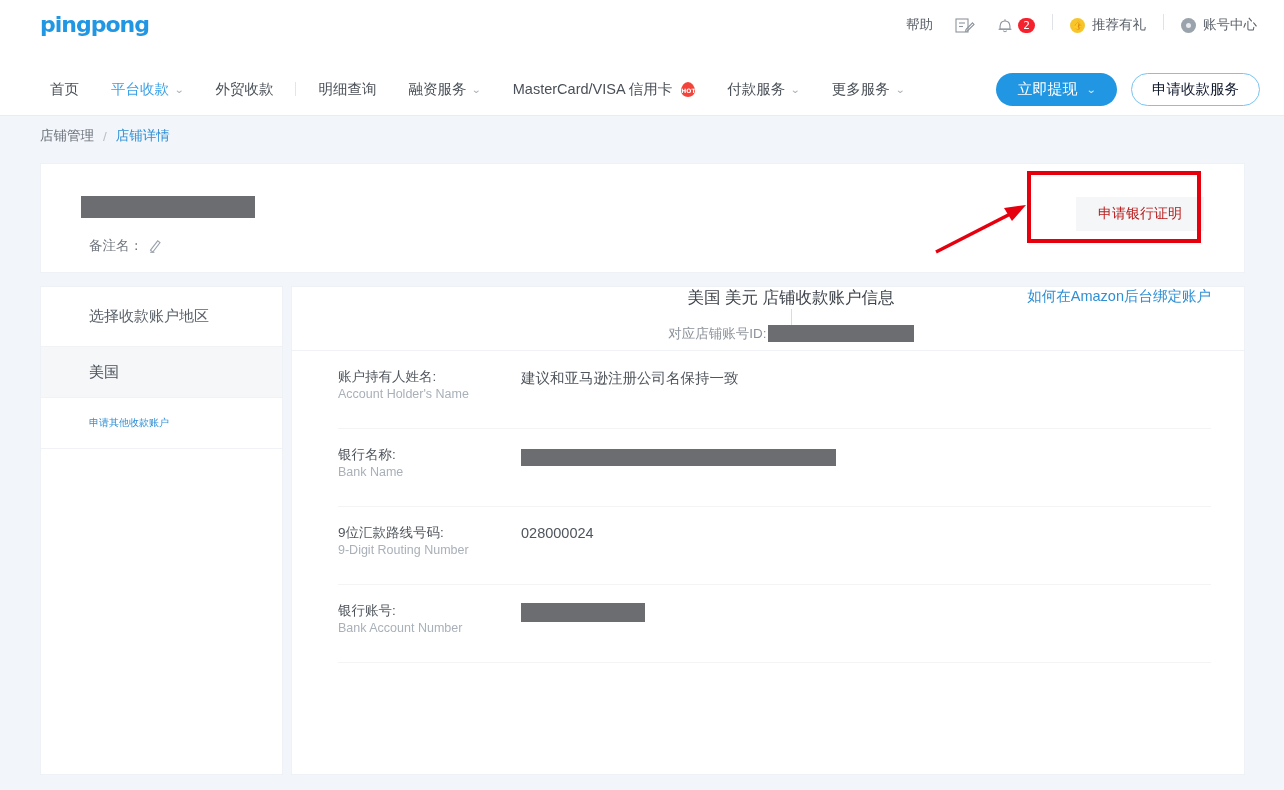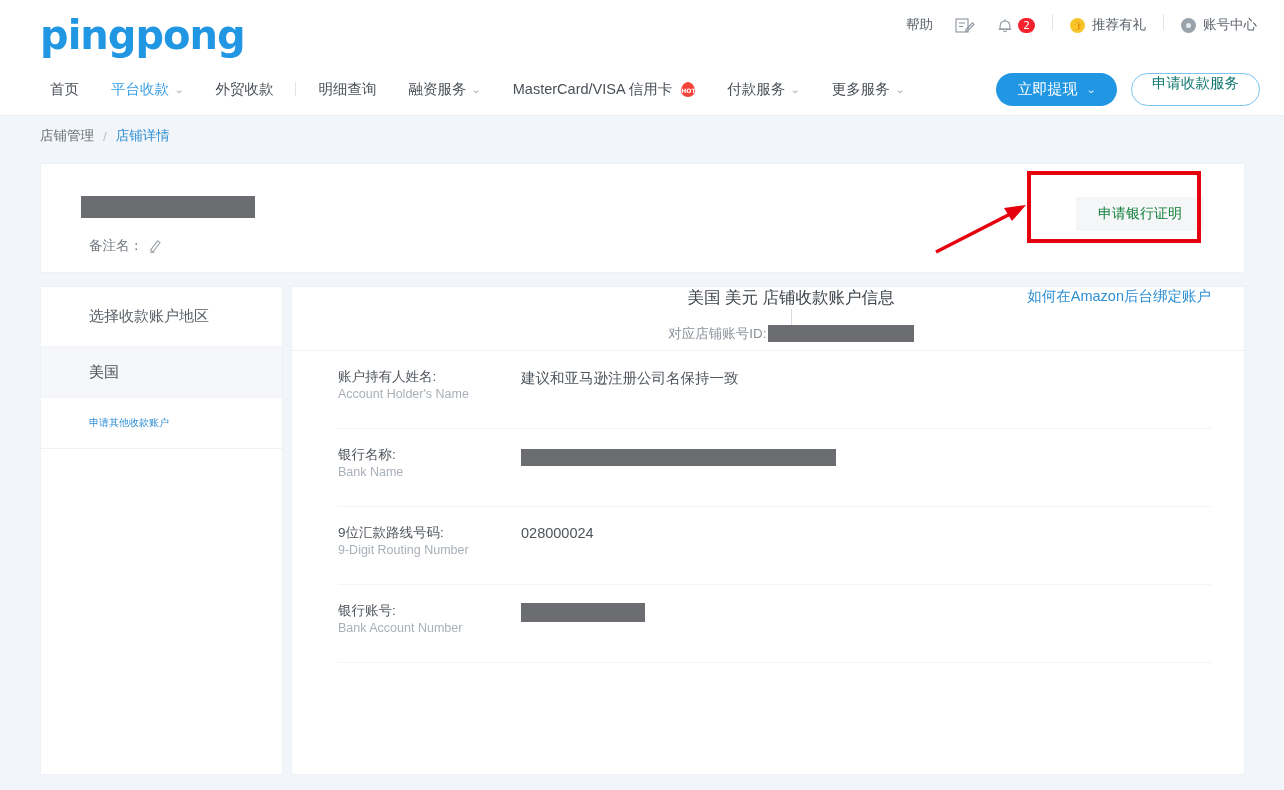--- a/index.html
+++ b/index.html
@@ -13,21 +13,21 @@
 
   
   .topbar {
     position: relative;
     height: 62px;
     background: #ffffff;
   }
   .logo {
     position: absolute;
     left: 40px; top: 12px;
-    font-size: 40px;
+    font-size: 22px;
     font-weight: bold;
     letter-spacing: -1px;
     color: #2196e3;
     font-family: "DejaVu Sans", sans-serif;
   }
   .util {
     position: absolute;
     right: 16px; top: 14px;
     display: flex;
     align-items: flex-start;
@@ -143,27 +143,27 @@
     height: 33px;
     padding: 0 22px;
     font-size: 15px;
     display: flex; align-items: center; gap: 9px;
     cursor: pointer;
     font-family: inherit;
   }
   .btn-primary .chev { color: #d5ecfb; }
   .btn-outline {
     background: #ffffff;
-    color: #0f766e;
+    color: #0f172a;
     border: 1px solid #7cc3ef;
     border-radius: 17px;
     height: 33px;
     padding: 0 20px;
     font-size: 14.5px;
-    display: flex; align-items: flex-start;
+    display: flex; align-items: center;
     cursor: pointer;
     font-family: inherit;
   }
 
   
   .crumbs {
     height: 40px;
     display: flex;
     align-items: center;
     padding-left: 40px;
@@ -199,21 +199,21 @@
     color: #6f767e;
     display: flex;
     align-items: center;
     gap: 6px;
   }
   .pencil { color: #9aa2ab; display: inline-block; line-height: 0; }
   .btn-cert {
     position: absolute;
     right: 40px; top: 33px;
     background: #f4f6f8;
-    color: #15803d;
+    color: #b91c1c;
     border: none;
     height: 34px;
     padding: 0 22px;
     font-size: 14px;
     cursor: pointer;
     font-family: inherit;
   }
   .annot-box {
     position: absolute;
     left: 1027px; top: 171px;

